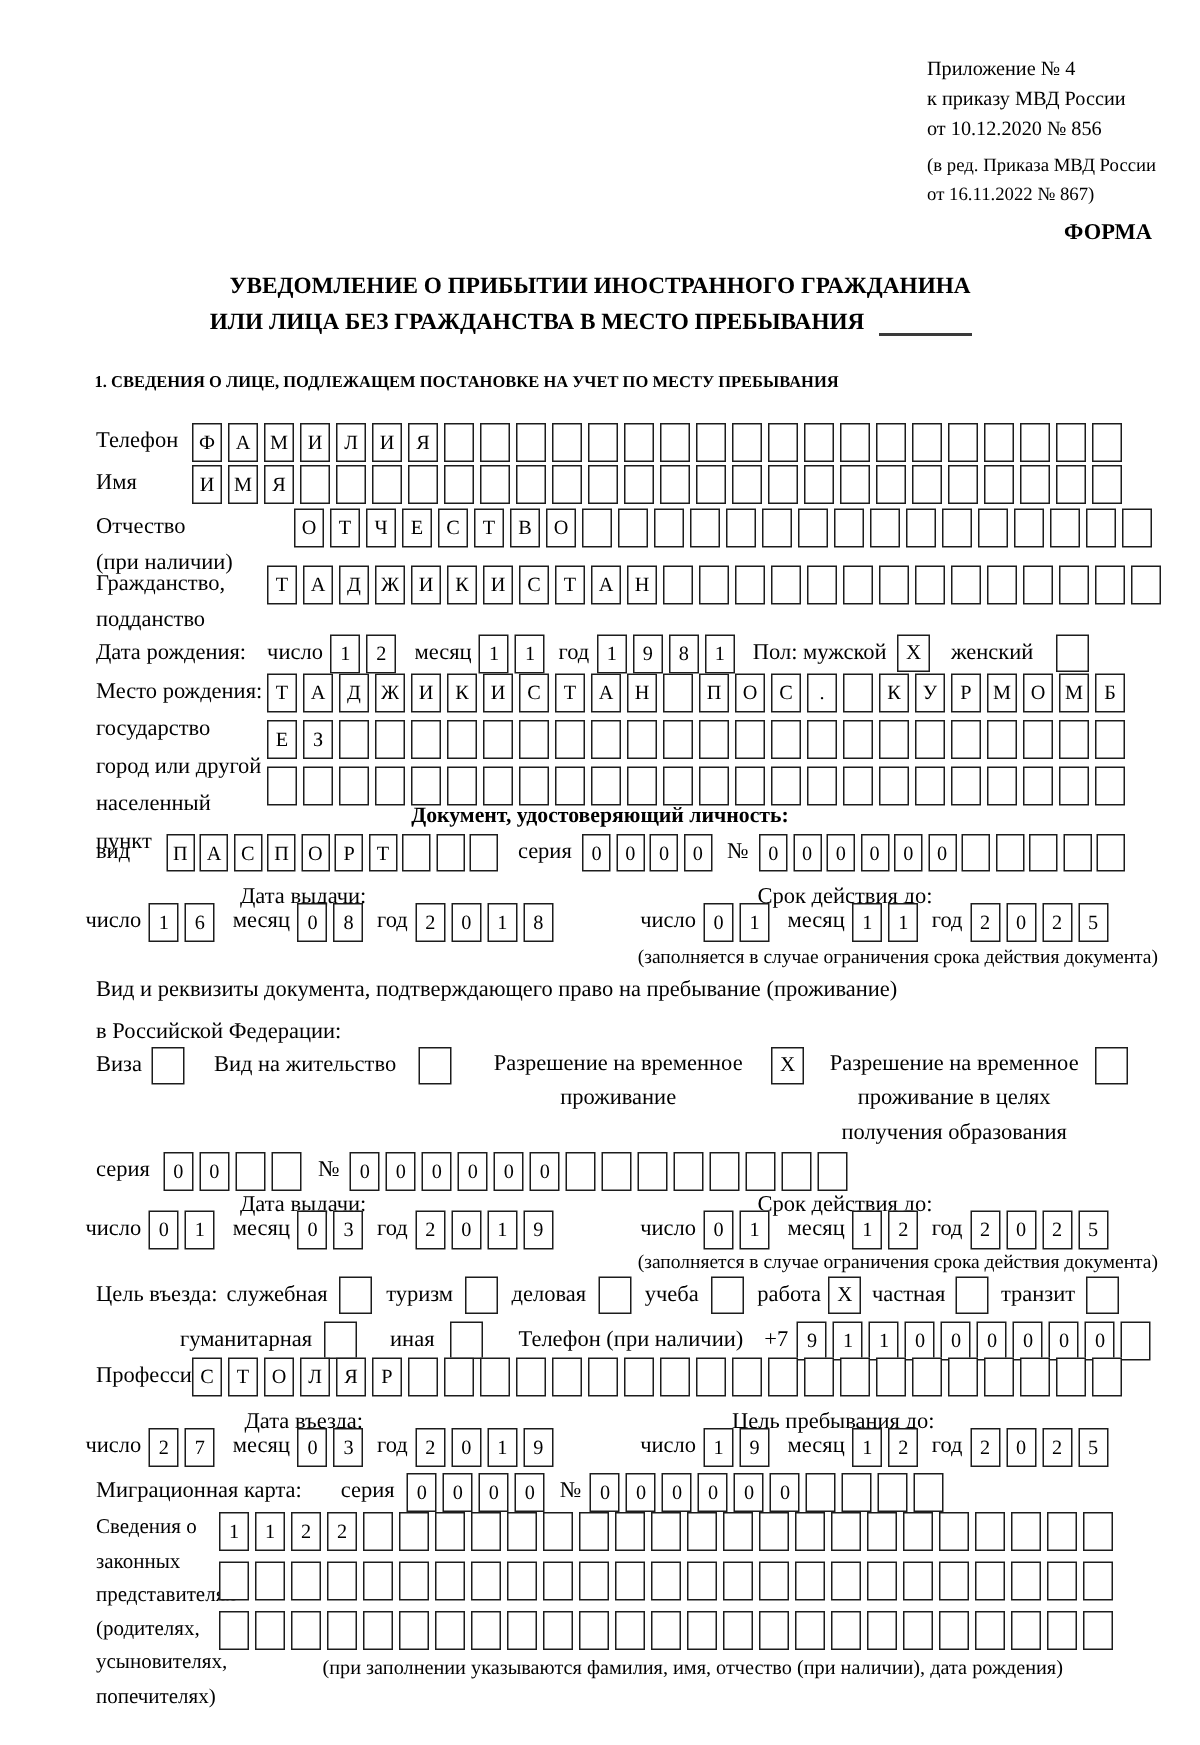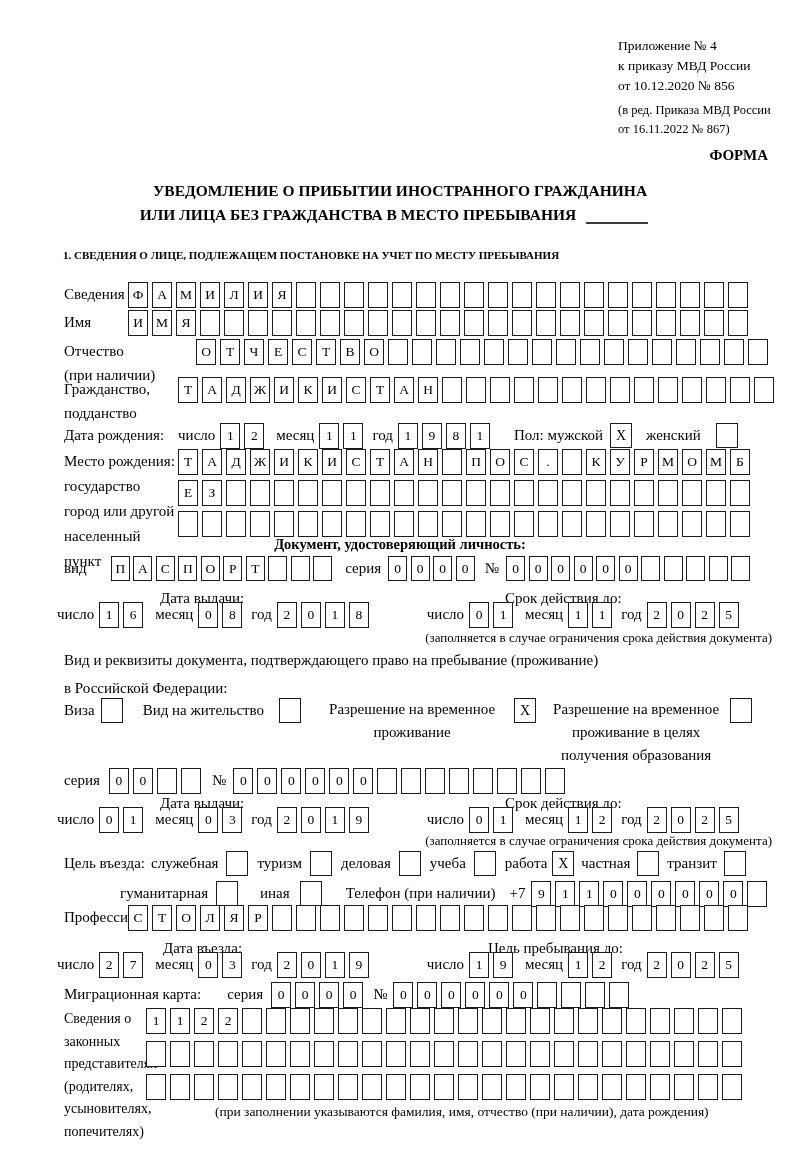--- a/index.html
+++ b/index.html
@@ -45,21 +45,21 @@
 
   <div class="abs b center" style="top:182px;left:0;right:0;font-size:15.5px">УВЕДОМЛЕНИЕ О ПРИБЫТИИ ИНОСТРАННОГО ГРАЖДАНИНА</div>
   <div class="abs" style="top:205px;left:0;right:12px;display:flex;justify-content:center;align-items:flex-end">
     <span class="b" style="font-size:15.5px">ИЛИ ЛИЦА БЕЗ ГРАЖДАНСТВА В МЕСТО ПРЕБЫВАНИЯ</span>
     <span class="uline"></span>
   </div>
 
   <div class="abs b" style="top:249px;left:63px;font-size:11px">1. СВЕДЕНИЯ О ЛИЦЕ, ПОДЛЕЖАЩЕМ ПОСТАНОВКЕ НА УЧЕТ ПО МЕСТУ ПРЕБЫВАНИЯ</div>
 
   <div class="row abs" style="top:282px;left:64px">
-    <span class="lbl" style="width:64px">Сведения</span>
+    <span class="lbl" style="width:64px">Телефон</span>
     <span class="cells">
         <span class="cell">Ф</span>
         <span class="cell">А</span>
         <span class="cell">М</span>
         <span class="cell">И</span>
         <span class="cell">Л</span>
         <span class="cell">И</span>
         <span class="cell">Я</span>
         <span class="cell"></span>
         <span class="cell"></span>
@@ -190,21 +190,21 @@
         <span class="cell">1</span>
         <span class="cell">1</span>
       </span>
     <span class="lbl" style="margin-left:9px">год</span>
     <span class="cells" style="margin-left:5px">
         <span class="cell">1</span>
         <span class="cell">9</span>
         <span class="cell">8</span>
         <span class="cell">1</span>
       </span>
-    <span class="lbl" style="margin-left:24px">Пол: мужской</span>
+    <span class="lbl" style="margin-left:12px">Пол: мужской</span>
     <span class="box" style="margin-left:7px">X</span>
     <span class="lbl" style="margin-left:14px">женский</span>
     <span class="box" style="margin-left:15px"></span>
   </div>
 
   <div class="row abs" style="top:449px;left:64px">
     <div class="lbl" style="width:114px;line-height:25px">Место рождения:
 государство
 город или другой
 населенный пункт</div>

